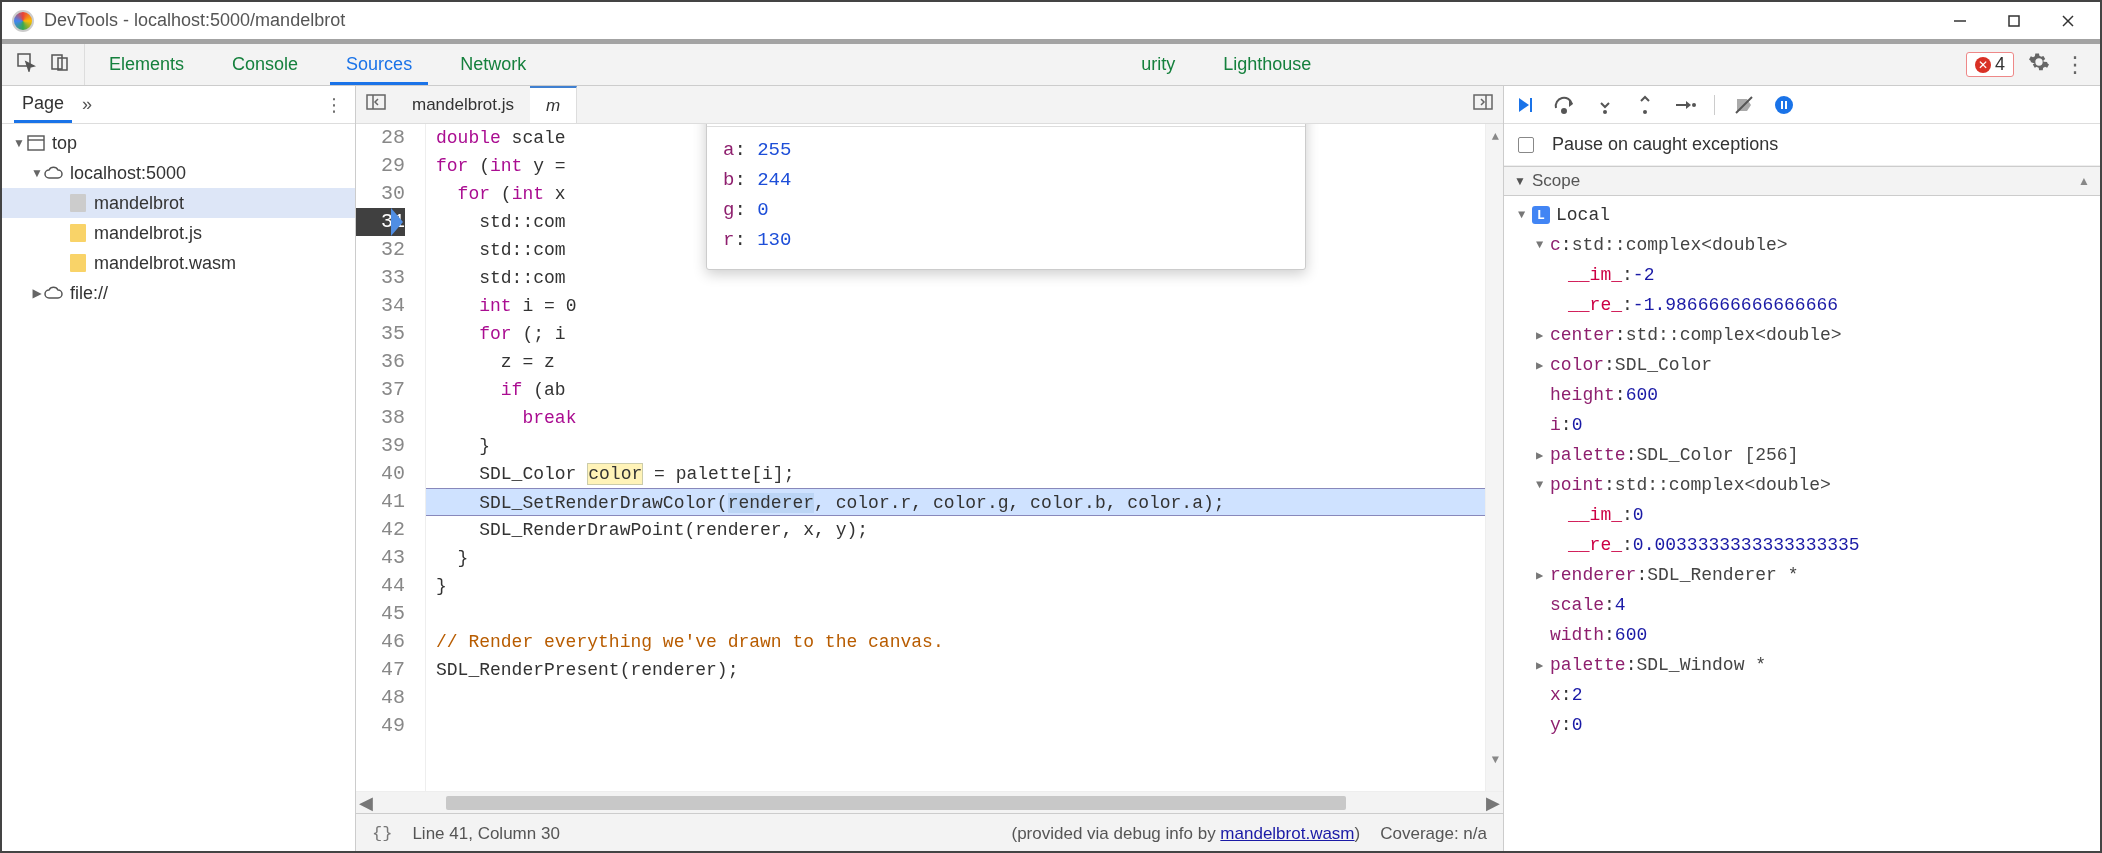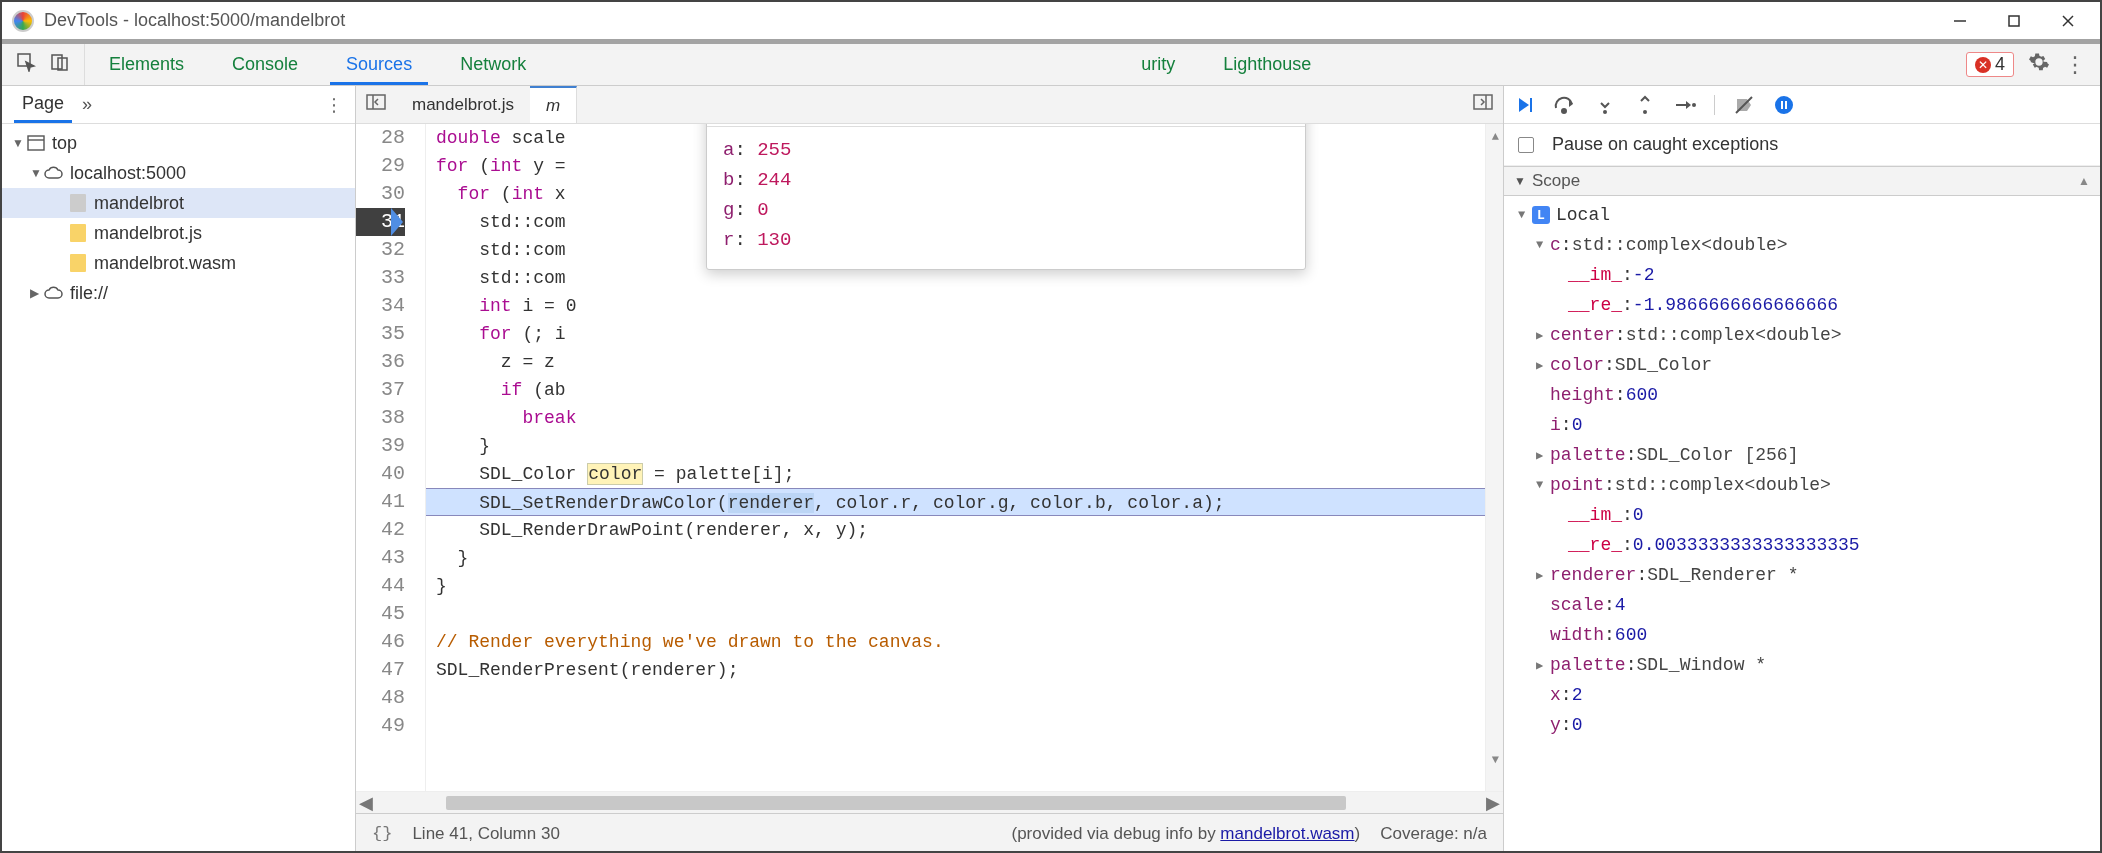--- a/index.html
+++ b/index.html
@@ -21,21 +21,21 @@
   .tabsbar .tab.active::after { content: ""; position: absolute; left: 8px; right: 8px; bottom: 0; height: 3px; background: #1a73e8; }
   .tabsbar .spacer { flex: 1; }
   .tabsbar .right-icons { display: flex; align-items: center; gap: 14px; padding: 0 14px; }
   .error-badge { border: 1px solid #e88; border-radius: 3px; padding: 1px 8px; display: flex; align-items: center; gap: 4px; background: #fff; }
   .error-badge .circ { width: 16px; height: 16px; border-radius: 50%; background: #d93025; color: #fff; font-size: 12px; display: flex; align-items: center; justify-content: center; }
 
   
   .main { display: flex; height: calc(853px - 42px - 42px - 2px); }
 
   
-  .left-panel { width: 354px; border-right: 1px solid #ccc; display: flex; flex-direction: column; background: #fff; }
+  .left-panel { width: 354px; border-right: 1px solid #ccc; display: flex; flex-direction: column; background: #fff; text-align: center; }
   .left-header { height: 38px; border-bottom: 1px solid #ddd; display: flex; align-items: center; padding: 0 12px; }
   .left-header .tab-l { color: #555; padding: 0 8px; height: 100%; display: flex; align-items: center; }
   .left-header .tab-l.active { color: #333; border-bottom: 3px solid #1a73e8; }
   .left-header .spacer { flex: 1; }
   .tree { padding: 4px 0; font-size: 18px; }
   .tree-row { display: flex; align-items: center; height: 30px; padding-left: 10px; cursor: pointer; }
   .tree-row.selected { background: #dde6f7; }
   .tree-row .arrow { width: 14px; font-size: 12px; color: #666; }
   .tree-row .ico { width: 20px; height: 20px; margin-right: 6px; display: flex; align-items: center; justify-content: center; }
   .file-ico { background: #f9d368; width: 16px; height: 18px; border-radius: 1px; position: relative; }
@@ -66,21 +66,21 @@
   .editor-hscroll { height: 22px; background: #f3f3f3; display: flex; align-items: center; border-top: 1px solid #eee; }
   .editor-hscroll .thumb { height: 14px; background: #c8c8c8; margin-left: 70px; width: 900px; border-radius: 2px; }
   .editor-hscroll .arrow { width: 20px; text-align: center; color: #777; }
 
   
   .tooltip { position: absolute; left: 280px; top: -38px; width: 600px; background: #fff; border: 1px solid #ccc; box-shadow: 0 4px 14px rgba(0,0,0,0.2); border-radius: 3px; z-index: 50; }
   .tooltip .tt-head { padding: 8px 16px; border-bottom: 1px solid #ddd; font-weight: bold; font-size: 20px; }
   .tooltip .tt-body { padding: 8px 16px 14px; font-size: 19px; }
   .tooltip .tt-row { line-height: 30px; }
   .tt-key { color: #8e1f6e; }
-  .tt-val { color: #be185d; }
+  .tt-val { color: #1d4ed8; }
 
   
   .right-panel { width: 596px; display: flex; flex-direction: column; background: #fff; }
   .dbg-toolbar { height: 38px; border-bottom: 1px solid #ddd; display: flex; align-items: center; padding: 0 10px; gap: 18px; }
   .dbg-toolbar .ico { color: #555; width: 22px; height: 22px; display: flex; align-items: center; justify-content: center; }
   .dbg-toolbar .ico.blue { color: #1a73e8; }
   .dbg-toolbar .sep { width: 1px; height: 20px; background: #ccc; }
   .pause-row { padding: 10px 14px; display: flex; align-items: center; gap: 18px; border-bottom: 1px solid #eee; }
   .pause-row .chk { width: 16px; height: 16px; border: 1px solid #888; border-radius: 2px; }
   .section-hdr { background: #f3f3f3; border-top: 1px solid #ccc; border-bottom: 1px solid #ccc; padding: 4px 10px; color: #555; font-size: 17px; display: flex; align-items: center; }

